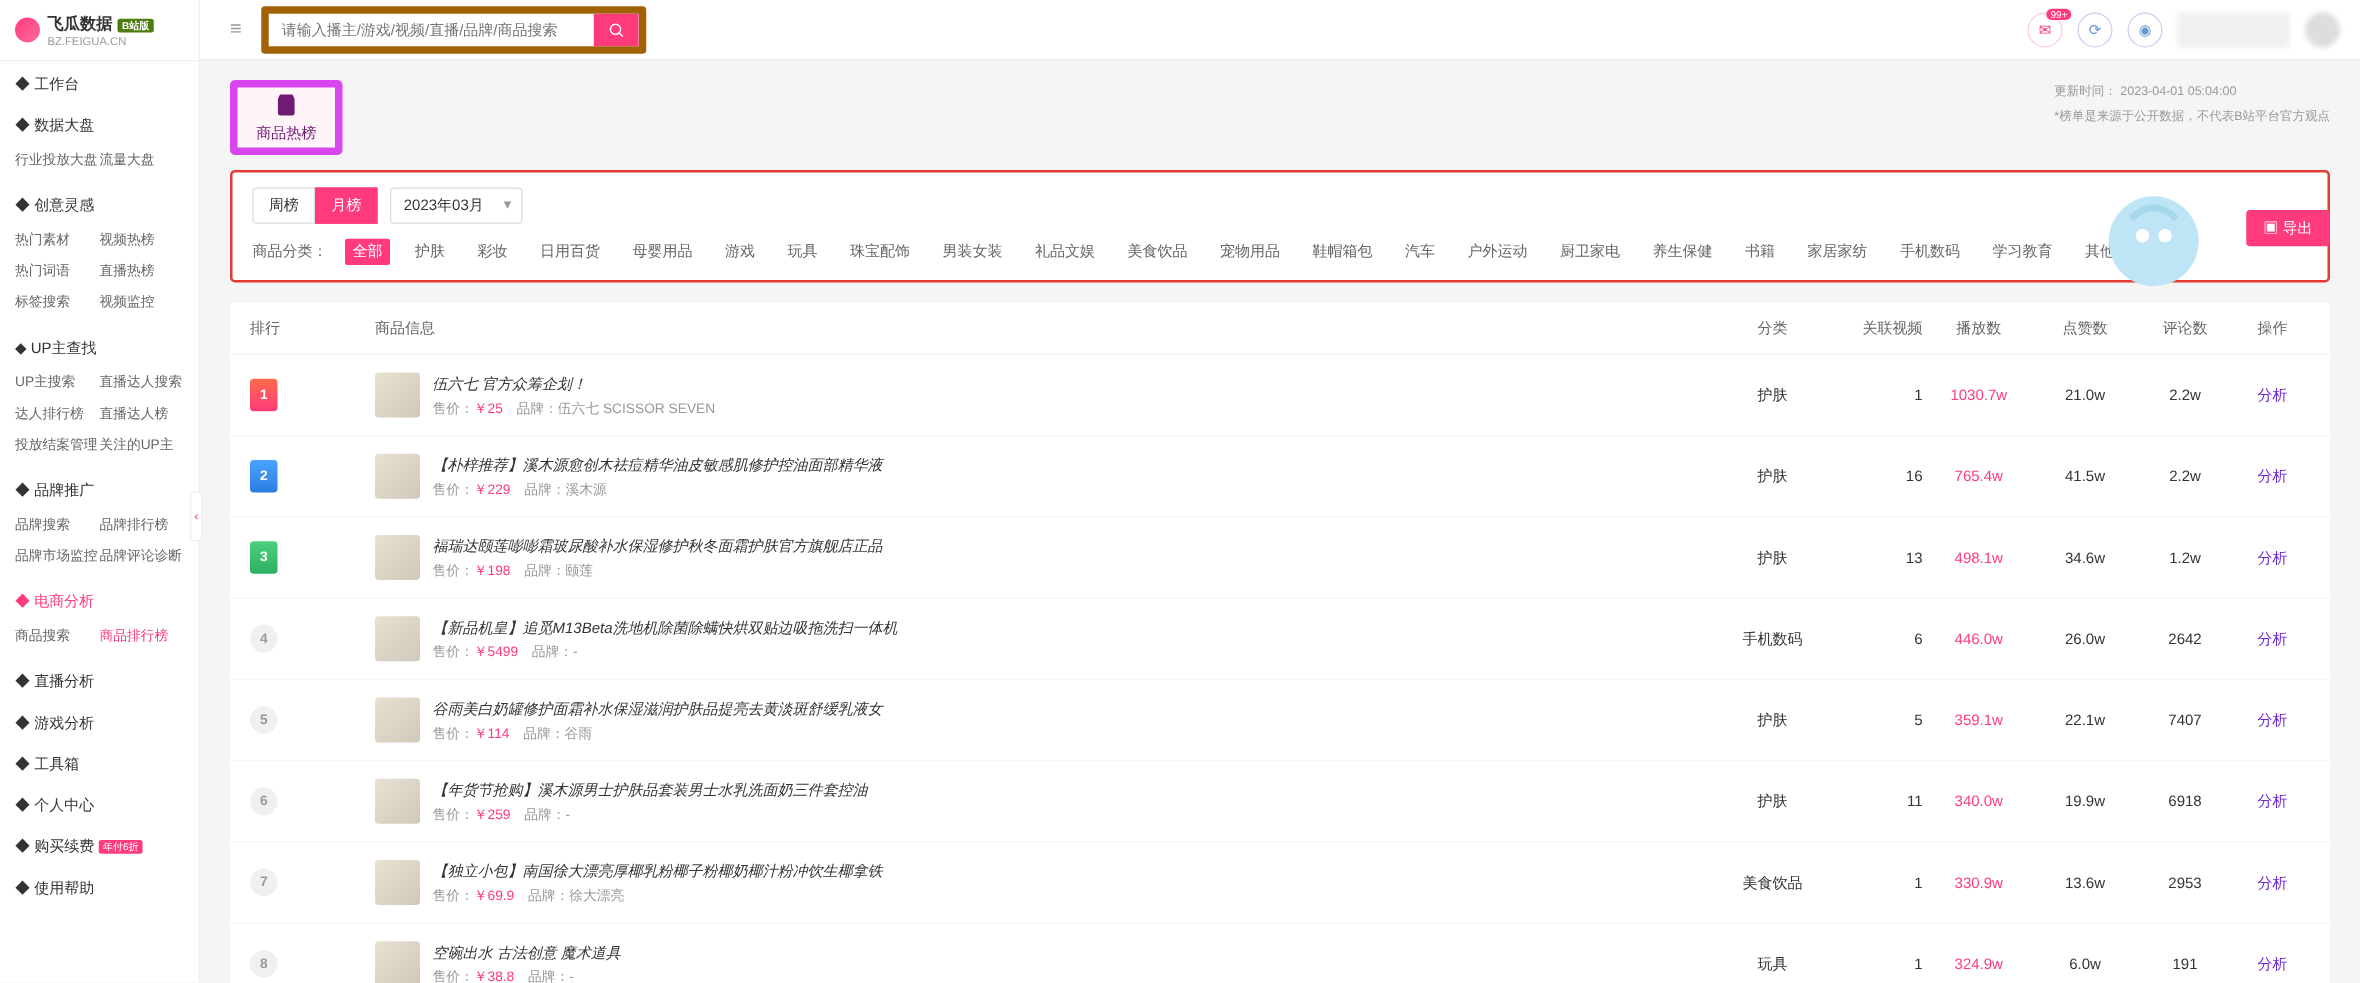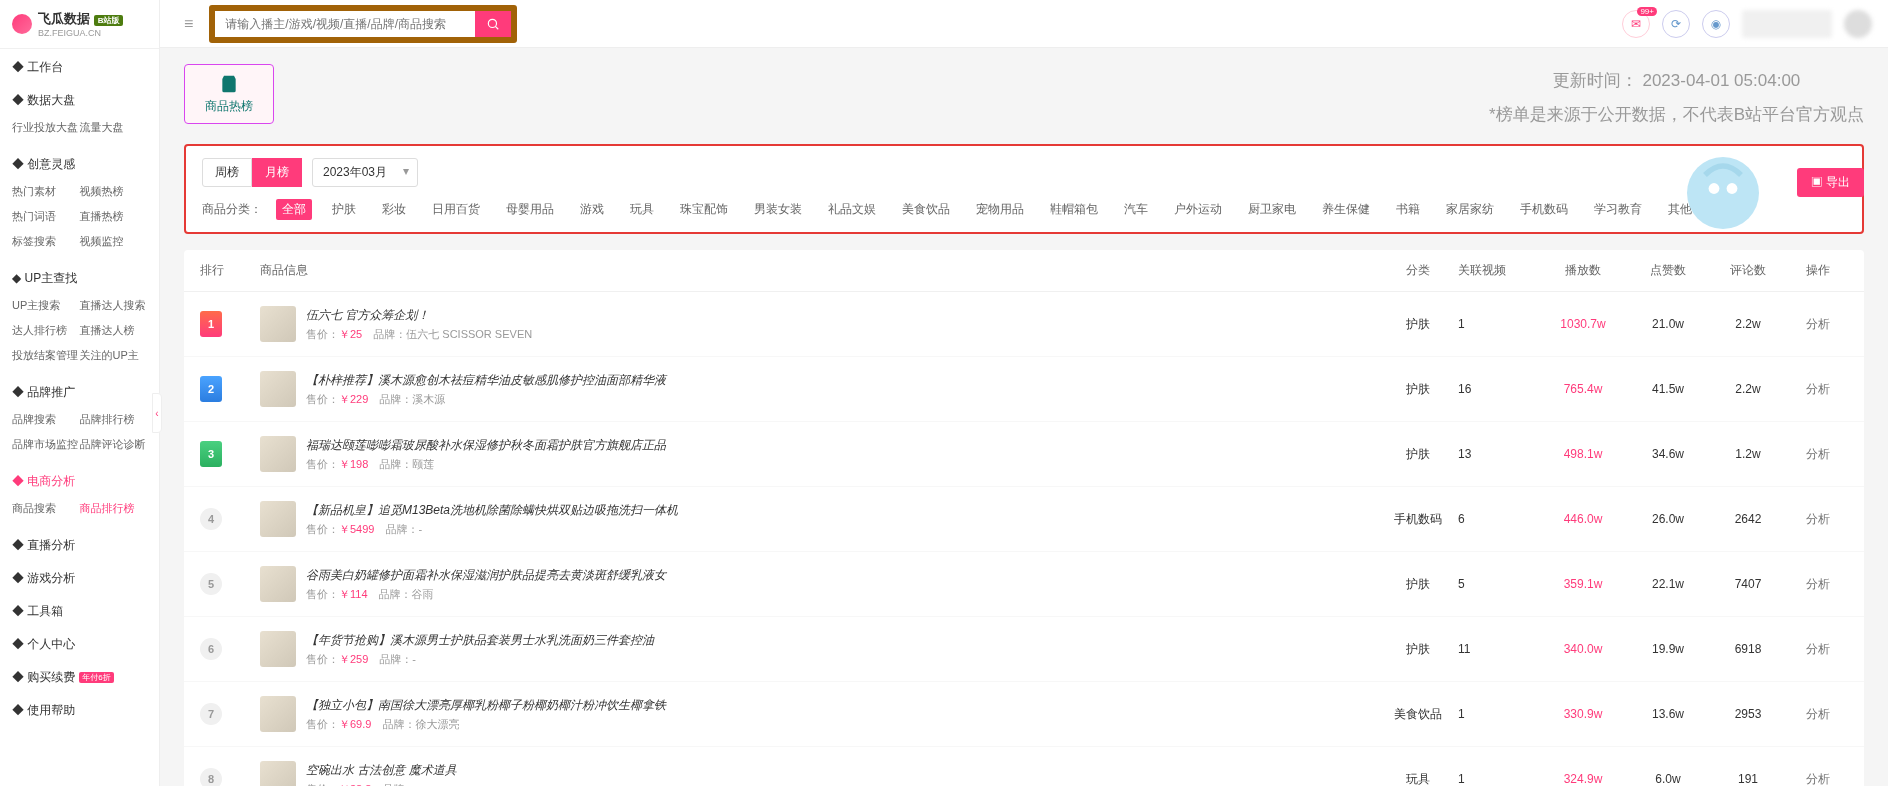--- a/index.html
+++ b/index.html
@@ -26,60 +26,60 @@
 .avatar-blur { width: 28px; height: 28px; background: #ddd; filter: blur(2px); border-radius: 50%; }
 .nav-group-title { padding: 10px 12px 6px; font-size: 12px; color: #333; font-weight: 500; cursor: pointer; display: flex; align-items: center; gap: 4px; }
 .nav-group-title.active { color: #ff3b7b; }
 .nav-items { display: flex; flex-wrap: wrap; padding: 0 12px 6px; gap: 0; }
 .nav-item { width: 50%; padding: 5px 0; font-size: 11px; color: #666; cursor: pointer; }
 .nav-item.active { color: #ff3b7b; }
 .nav-badge { background: #ff3b7b; color: #fff; font-size: 8px; padding: 0 3px; border-radius: 2px; margin-left: 0; }
 .collapse-handle { position: absolute; left: 152px; top: 50%; width: 10px; height: 40px; background: #fff; border: 1px solid #eee; border-radius: 0 4px 4px 0; display: flex; align-items: center; justify-content: center; color: #ff3b7b; font-size: 10px; cursor: pointer; z-index: 5; }
 .content { flex: 1; overflow-y: auto; padding: 16px 24px; position: relative; }
 .header-row { display: flex; align-items: flex-start; gap: 16px; margin-bottom: 12px; }
-.hot-card { width: 90px; height: 60px; border: 1px solid #d946ef; background: #fff5f8; border-radius: 4px; display: flex; flex-direction: column; align-items: center; justify-content: center; gap: 4px; color: #0f766e; font-size: 12px; }
+.hot-card { width: 90px; height: 60px; border: 6px solid #d946ef; background: #fff5f8; border-radius: 4px; display: flex; flex-direction: column; align-items: center; justify-content: center; gap: 4px; color: #701a75; font-size: 12px; }
 .hot-card svg { width: 20px; height: 20px; }
-.meta-text { margin-left: auto; text-align: center; font-size: 17px; color: #999; line-height: 2; }
+.meta-text { margin-left: auto; text-align: left; font-size: 10px; color: #999; line-height: 2; }
 .mascot { position: absolute; right: 120px; top: 100px; width: 90px; height: 90px; pointer-events: none; }
 .export-btn { position: absolute; right: 24px; top: 120px; background: #ff3b7b; color: #fff; border: none; padding: 6px 14px; border-radius: 3px; font-size: 12px; cursor: pointer; }
 .filter-box { background: #fff; border: 2px solid #e53935; border-radius: 4px; padding: 12px 16px; margin-bottom: 16px; }
 .filter-row1 { display: flex; align-items: center; gap: 0; margin-bottom: 12px; }
 .period-tab { padding: 5px 12px; border: 1px solid #ddd; font-size: 12px; cursor: pointer; }
 .period-tab:first-child { border-radius: 3px 0 0 3px; }
 .period-tab:last-child { border-radius: 0 3px 3px 0; border-left: none; }
 .period-tab.active { background: #ff3b7b; color: #fff; border-color: #ff3b7b; }
 .month-select { margin-left: 10px; padding: 5px 30px 5px 10px; border: 1px solid #ddd; border-radius: 3px; font-size: 12px; background: #fff; cursor: pointer; position: relative; }
 .month-select::after { content: "▾"; position: absolute; right: 8px; color: #999; }
 .filter-row2 { display: flex; align-items: center; gap: 14px; flex-wrap: wrap; }
 .filter-label { color: #666; }
 .cat-item { color: #666; cursor: pointer; padding: 2px 6px; }
 .cat-item.active { background: #ff3b7b; color: #fff; border-radius: 2px; }
 .table { background: #fff; border-radius: 4px; }
 .thead { display: flex; padding: 12px 16px; font-size: 12px; color: #666; border-bottom: 1px solid #f0f0f0; }
 .trow { display: flex; padding: 14px 16px; align-items: center; border-bottom: 1px solid #f7f7f7; }
 .col-rank { width: 60px; }
-.col-info { flex: 1; display: flex; gap: 10px; align-items: center; }
+.col-info { flex: 1; display: flex; gap: 10px; align-items: center; margin-left: 40px; }
 .col-cat { width: 80px; text-align: center; }
-.col-vid { width: 80px; text-align: left; }
+.col-vid { width: 80px; text-align: right; }
 .col-play { width: 90px; text-align: center; color: #ff3b7b; }
 .col-like { width: 80px; text-align: center; }
 .col-cmt { width: 80px; text-align: center; }
 .col-op { width: 60px; text-align: center; }
 .thead .col-play { color: #666; }
 .rank-badge { width: 22px; height: 26px; display: flex; align-items: center; justify-content: center; color: #fff; font-size: 11px; font-weight: bold; border-radius: 3px; }
 .rank-1 { background: linear-gradient(#ff6b4a,#ff3b7b); }
 .rank-2 { background: linear-gradient(#4aa3ff,#2b7de0); }
 .rank-3 { background: linear-gradient(#4ad080,#2bb060); }
 .rank-n { background: #f0f0f0; color: #999; border-radius: 50%; width: 22px; height: 22px; }
 .thumb { width: 36px; height: 36px; background: linear-gradient(135deg,#e8e0d0,#d0c8b8); border-radius: 3px; flex-shrink: 0; }
 .info-text { display: flex; flex-direction: column; gap: 3px; }
 .prod-title { font-size: 12px; color: #333; font-weight: 500; font-style: italic; }
 .prod-sub { font-size: 11px; color: #999; }
 .price { color: #ff3b7b; }
-.op-link { color: #737373; cursor: pointer; }
+.op-link { color: #6d28d9; cursor: pointer; }
 </style>
 </head>
 <body>
 
 <div class="layout">
   <aside class="sidebar">
     <div class="logo-area">
       <div class="logo-icon"></div>
       <div>
         <div class="logo-text"><span>飞瓜数据</span> <span class="logo-badge">B站版</span></div>

